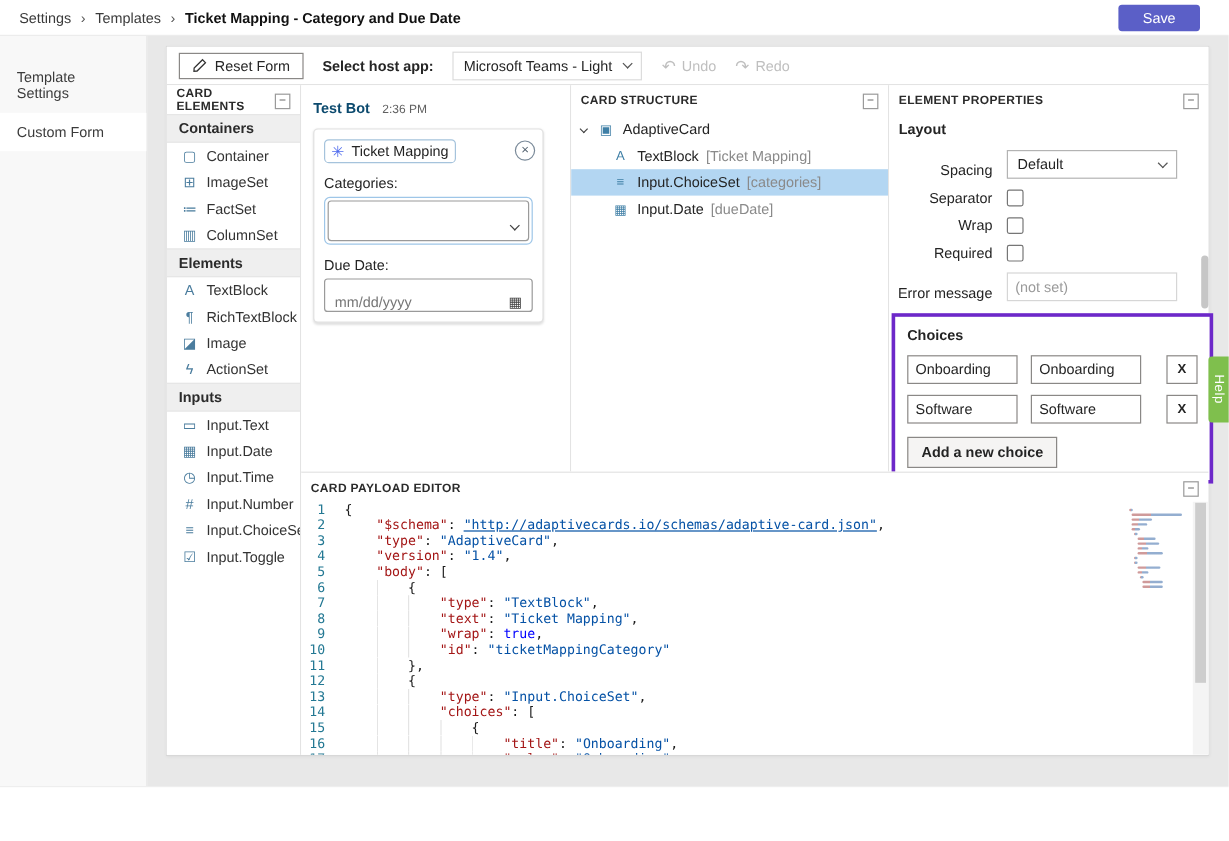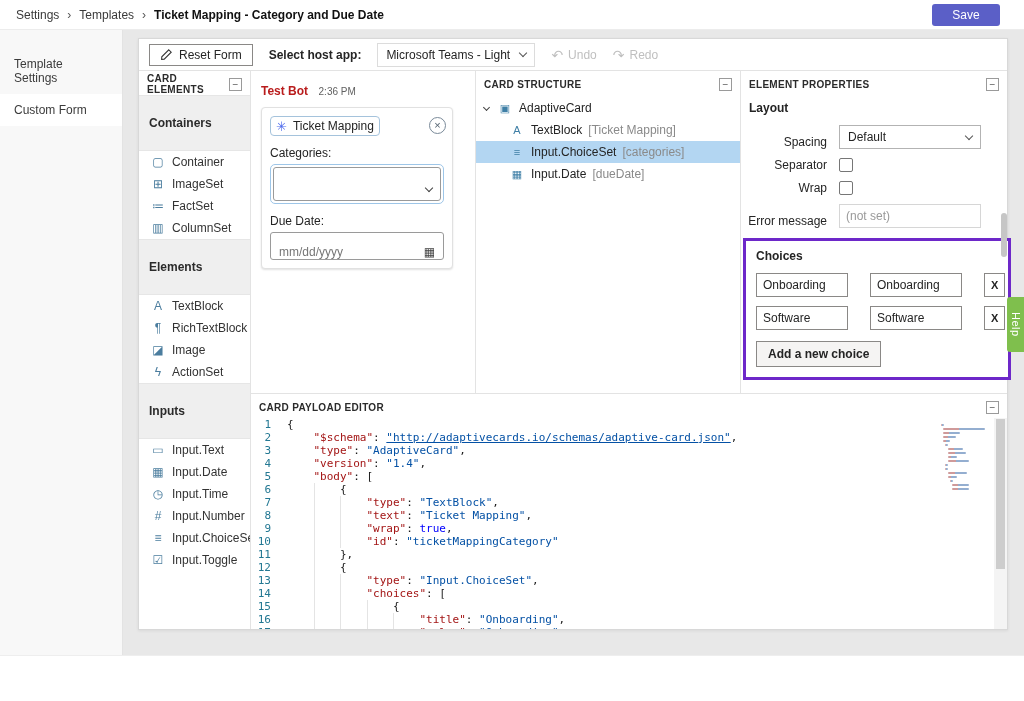--- a/index.html
+++ b/index.html
@@ -35,27 +35,27 @@
   .host-select{display:flex;align-items:center;justify-content:space-between;gap:10px;font-size:12px;color:#252525;padding:4px 8px;min-width:158px;border:1px solid #dcdcdc;background:#fff;cursor:pointer;}
   .undo-btn,.redo-btn{display:flex;align-items:center;gap:5px;color:#bfbfbf;font-size:12px;cursor:default;}
   .u-icon{font-size:14px;line-height:1;}
   .chev{width:6px;height:6px;border-right:1.4px solid #555;border-bottom:1.4px solid #555;transform:rotate(45deg);display:inline-block;flex:none;margin-top:-3px;}
   
   .panel-hd{display:flex;align-items:center;justify-content:space-between;padding:6px 8px 4px 8px;height:24px;}
   .panel-title{font-size:10px;font-weight:bold;color:#2b2b2b;letter-spacing:.3px;}
   .collapse-box{width:13px;height:13px;border:1px solid #9a9a9a;color:#555;font-size:10px;line-height:11px;text-align:center;background:#fff;cursor:pointer;flex:none;}
   
   .toolbox{position:absolute;top:32px;left:0;width:112px;bottom:0;border-right:1px solid #e3e3e3;background:#fff;overflow:hidden;}
-  .tb-sec{background:#efefef;border-top:1px solid #e6e6e6;border-bottom:1px solid #e6e6e6;padding:20px 10px;font-size:12px;font-weight:bold;color:#2b2b2b;}
+  .tb-sec{background:#efefef;border-top:1px solid #e6e6e6;border-bottom:1px solid #e6e6e6;padding:4px 10px;font-size:12px;font-weight:bold;color:#2b2b2b;}
   .tb-item{display:flex;align-items:center;gap:7px;padding:4px 6px 4px 12px;font-size:12px;color:#333;cursor:grab;}
   .tb-icon{width:14px;color:#4b7d9e;font-size:12px;text-align:center;flex:none;}
   
   .preview{position:absolute;top:32px;left:112px;width:225px;height:322px;border-right:1px solid #e3e3e3;background:#fff;}
   .preview-inner{padding:10px 10px;}
-  .sender-name{font-size:12px;font-weight:bold;color:#b91c1c;}
+  .sender-name{font-size:12px;font-weight:bold;color:#0c4a6e;}
   .sender-time{font-size:10px;color:#616161;margin-left:6px;}
   .acard{margin-top:8px;width:192px;background:#fff;border:1px solid #e1e1e1;border-radius:4px;box-shadow:0 1px 2px rgba(0,0,0,.12);padding:8px;position:relative;}
   .card-title-row{display:flex;align-items:center;gap:6px;border:1px solid #a5c3dc;border-radius:4px;padding:2px 5px;width:-moz-fit-content;width:fit-content;max-width:145px;cursor:pointer;}
   .app-icon{color:#4f6bed;font-size:13px;line-height:1;}
   .card-title{font-size:12px;color:#242424;white-space:nowrap;}
   .card-close{position:absolute;top:9px;right:6px;width:17px;height:17px;border:1px solid #7a8a99;border-radius:50%;color:#51606e;font-size:11px;line-height:15px;text-align:center;background:#fff;cursor:pointer;}
   .fld-label{font-size:12px;color:#242424;margin-top:10px;}
   .sel-outline{margin-top:4px;border:1px solid #9ec6e8;border-radius:5px;padding:2px;}
   .choice-select{border:1px solid #9a9a9a;border-radius:3px;height:34px;position:relative;background:#fff;cursor:pointer;}
   .sel-chev{position:absolute;right:8px;bottom:9px;border-color:#424242;}
@@ -74,21 +74,21 @@
   .prop-content{position:relative;padding:2px 2px 0 6px;height:298px;}
   .prop-sec{font-size:12px;font-weight:bold;color:#242424;margin:4px 0 10px 2px;}
   .prop-row{display:flex;align-items:flex-end;margin-bottom:9px;}
   .prop-label{width:92px;text-align:right;padding-right:12px;font-size:12px;color:#242424;flex:none;}
   .prop-select{width:142px;border:1px solid #b3b3b3;height:24px;display:flex;align-items:center;justify-content:space-between;padding:0 8px;font-size:12px;background:#fff;cursor:pointer;}
   .checkbox{width:14px;height:14px;border:1px solid #767676;border-radius:2px;background:#fff;cursor:pointer;flex:none;}
   .prop-input{border:1px solid #d6d6d6;height:24px;width:142px;font-size:12px;padding:0 6px;color:#242424;font-family:inherit;}
   .prop-input::placeholder{color:#9a9a9a;}
   .choices-box{border:3px solid var(--choices-outline);margin:10px -6px 0 -4px;padding:6px 10px 10px 10px;background:#fff;}
   .choices-box .prop-sec{margin:2px 0 10px 0;}
-  .choice-row{display:flex;gap:22px;margin-bottom:9px;align-items:center;}
+  .choice-row{display:flex;gap:11px;margin-bottom:9px;align-items:center;}
   .choice-input{width:92px;height:24px;border:1px solid #8a8886;font-size:12px;padding:0 6px;color:#242424;font-family:inherit;}
   .x-btn{width:26px;height:24px;border:1px solid #8a8886;background:#fff;font-size:11px;font-weight:bold;color:#242424;cursor:pointer;margin-left:auto;font-family:inherit;}
   .add-choice-btn{border:1px solid #8a8886;background:#f5f4f3;font-size:12px;font-weight:bold;padding:5px 11px;color:#242424;cursor:pointer;font-family:inherit;margin-top:2px;}
   .prop-scrollbar{position:absolute;right:0;top:118px;width:6px;height:44px;background:#c6c6c6;border-radius:3px;}
   
   .payload{position:absolute;top:354px;left:112px;right:0;bottom:0;border-top:1px solid #e3e3e3;background:#fff;}
   .code-area{position:absolute;top:24px;left:0;right:0;bottom:0;overflow:hidden;font-family:"DejaVu Sans Mono","Liberation Mono",monospace;font-size:11px;line-height:13px;}
   .code-line{display:flex;white-space:pre;}
   .ln{width:36px;text-align:right;padding-right:16px;color:#237893;flex:none;}
   .code-text{white-space:pre;color:#1b1b1b;}
@@ -288,20 +288,24 @@
           <span>Default</span>
           <span class="chev"></span>
         </div>
       </div>
       <div class="prop-row">
         <span class="prop-label">Separator</span>
         <div class="checkbox"></div>
       </div>
       <div class="prop-row">
         <span class="prop-label">Wrap</span>
+        <div class="checkbox"></div>
+      </div>
+      <div class="prop-row">
+        <span class="prop-label">Required</span>
         <div class="checkbox"></div>
       </div>
       <div class="prop-row">
         <span class="prop-label">Error message</span>
         <input class="prop-input" placeholder="(not set)" style="">
       </div>
       <div class="choices-box">
         <div class="prop-sec">Choices</div>
         <div>
             <div class="choice-row">

